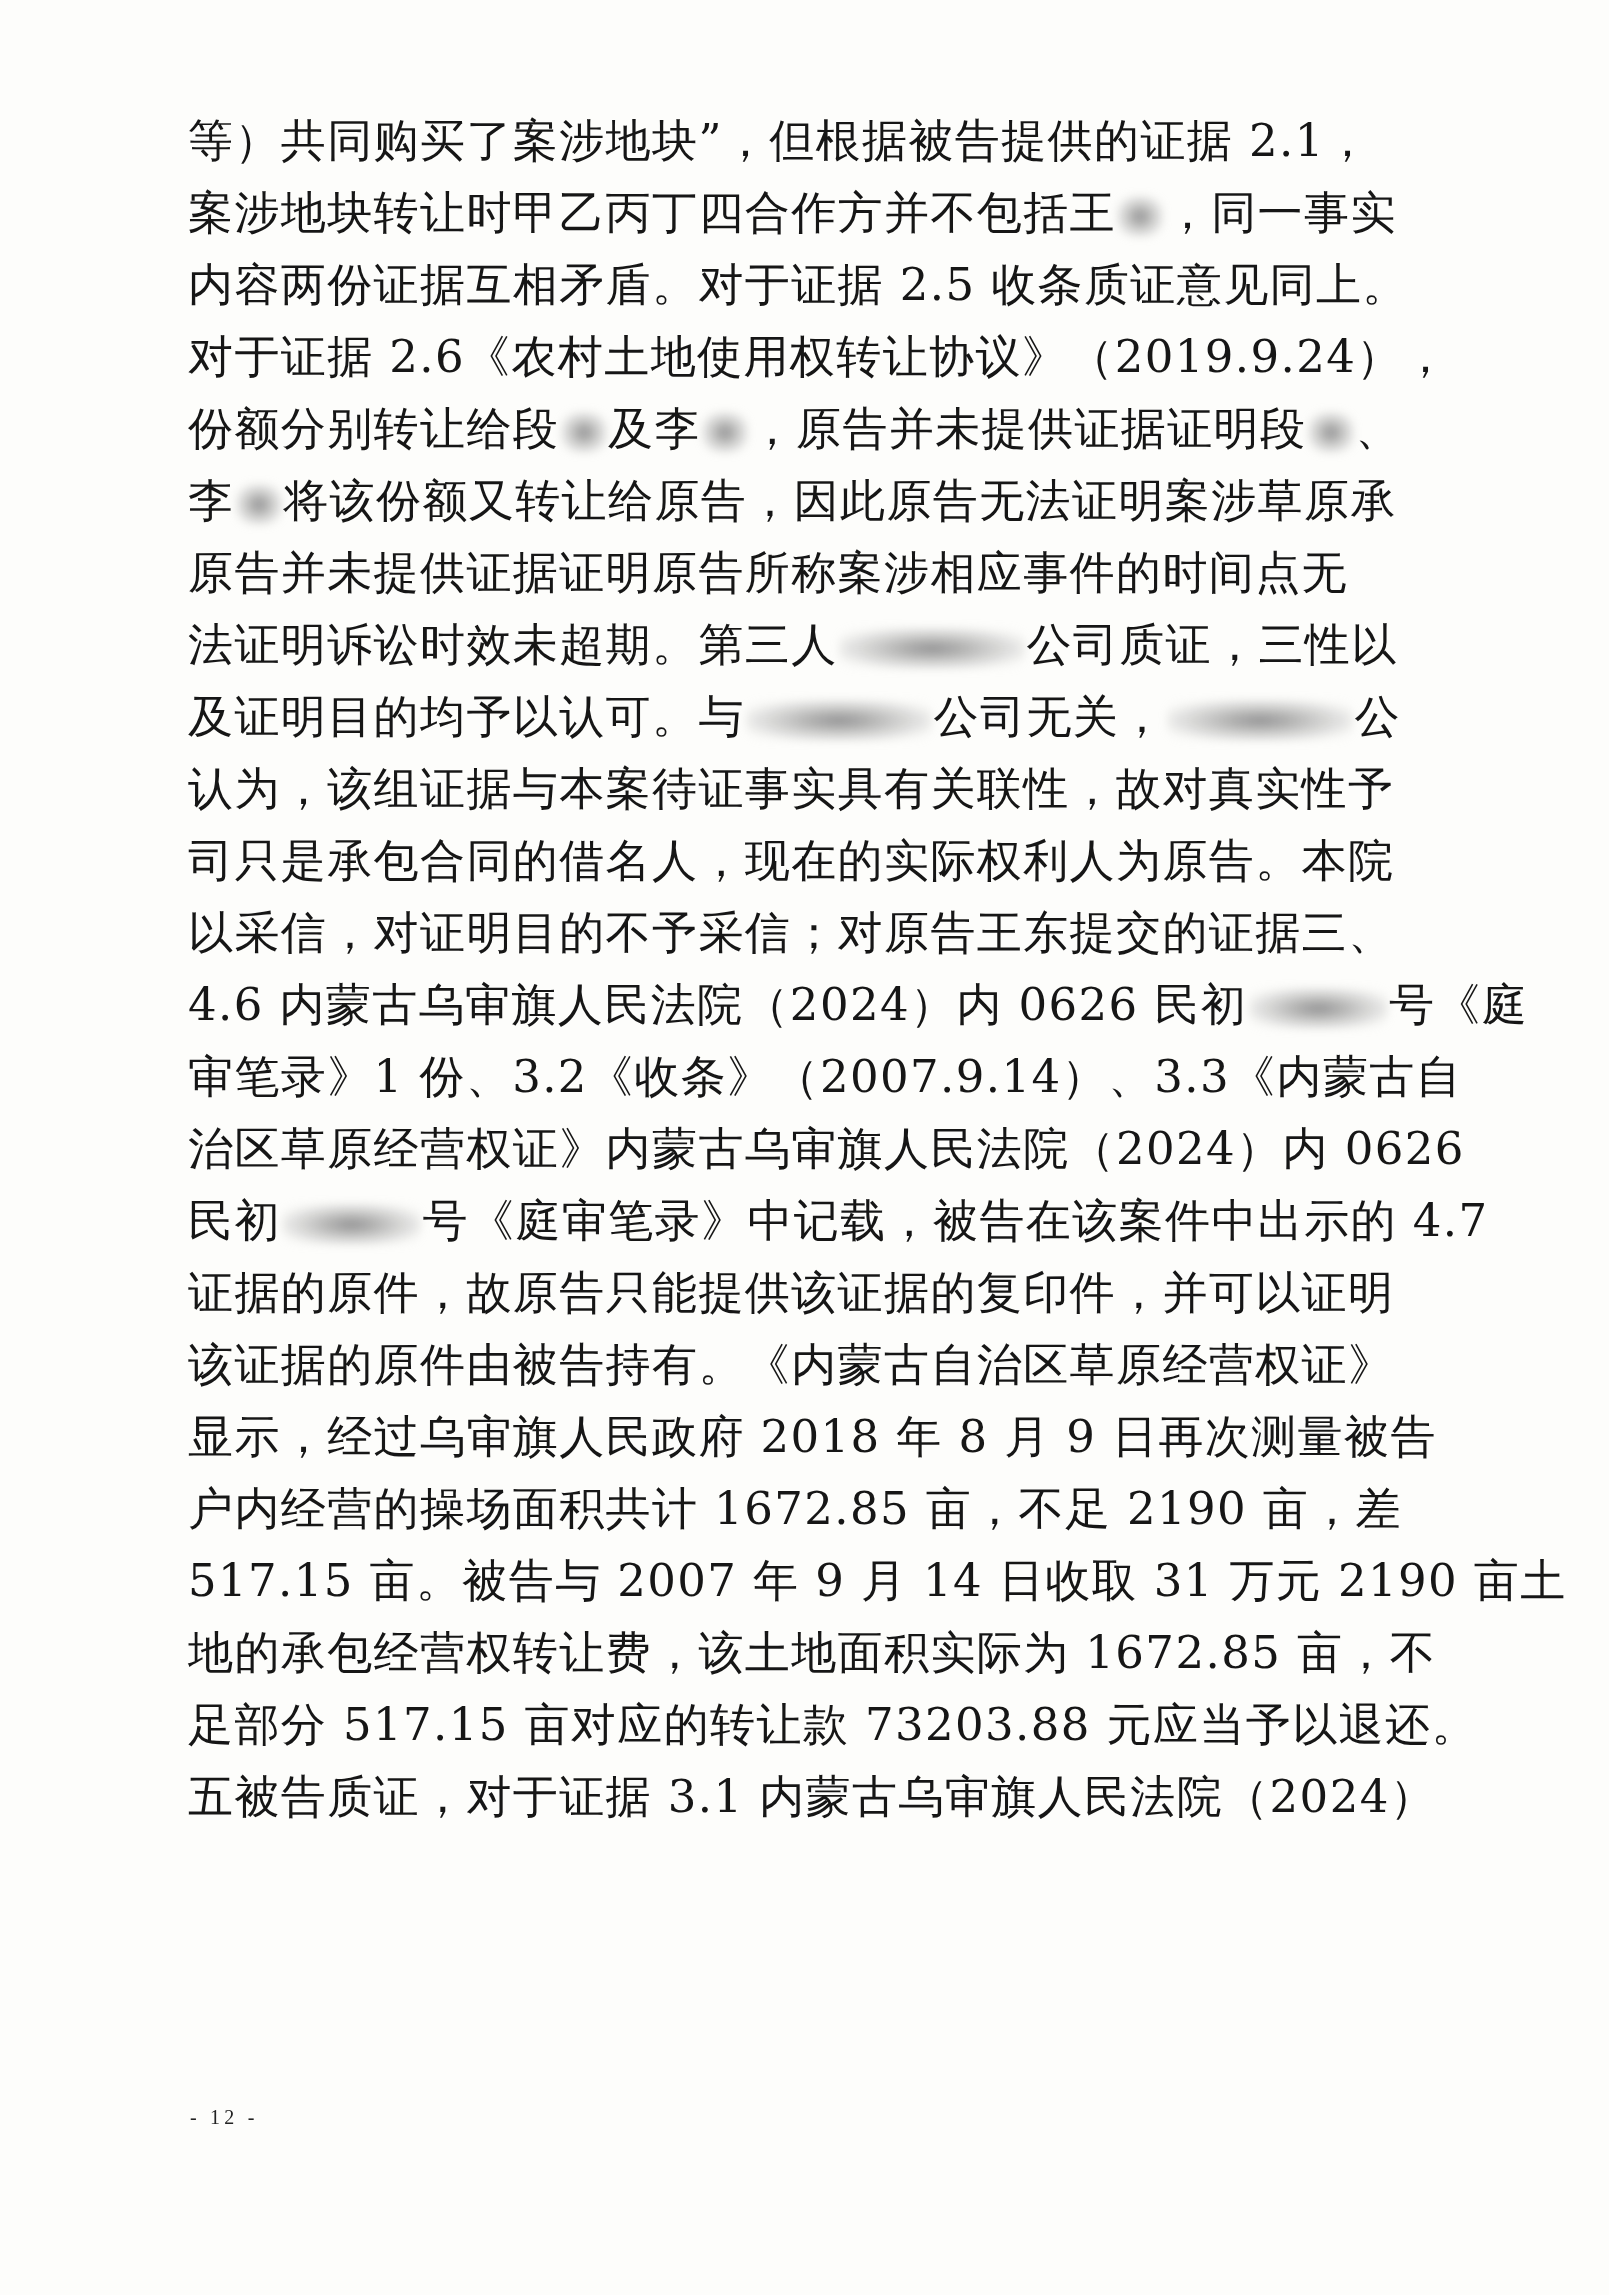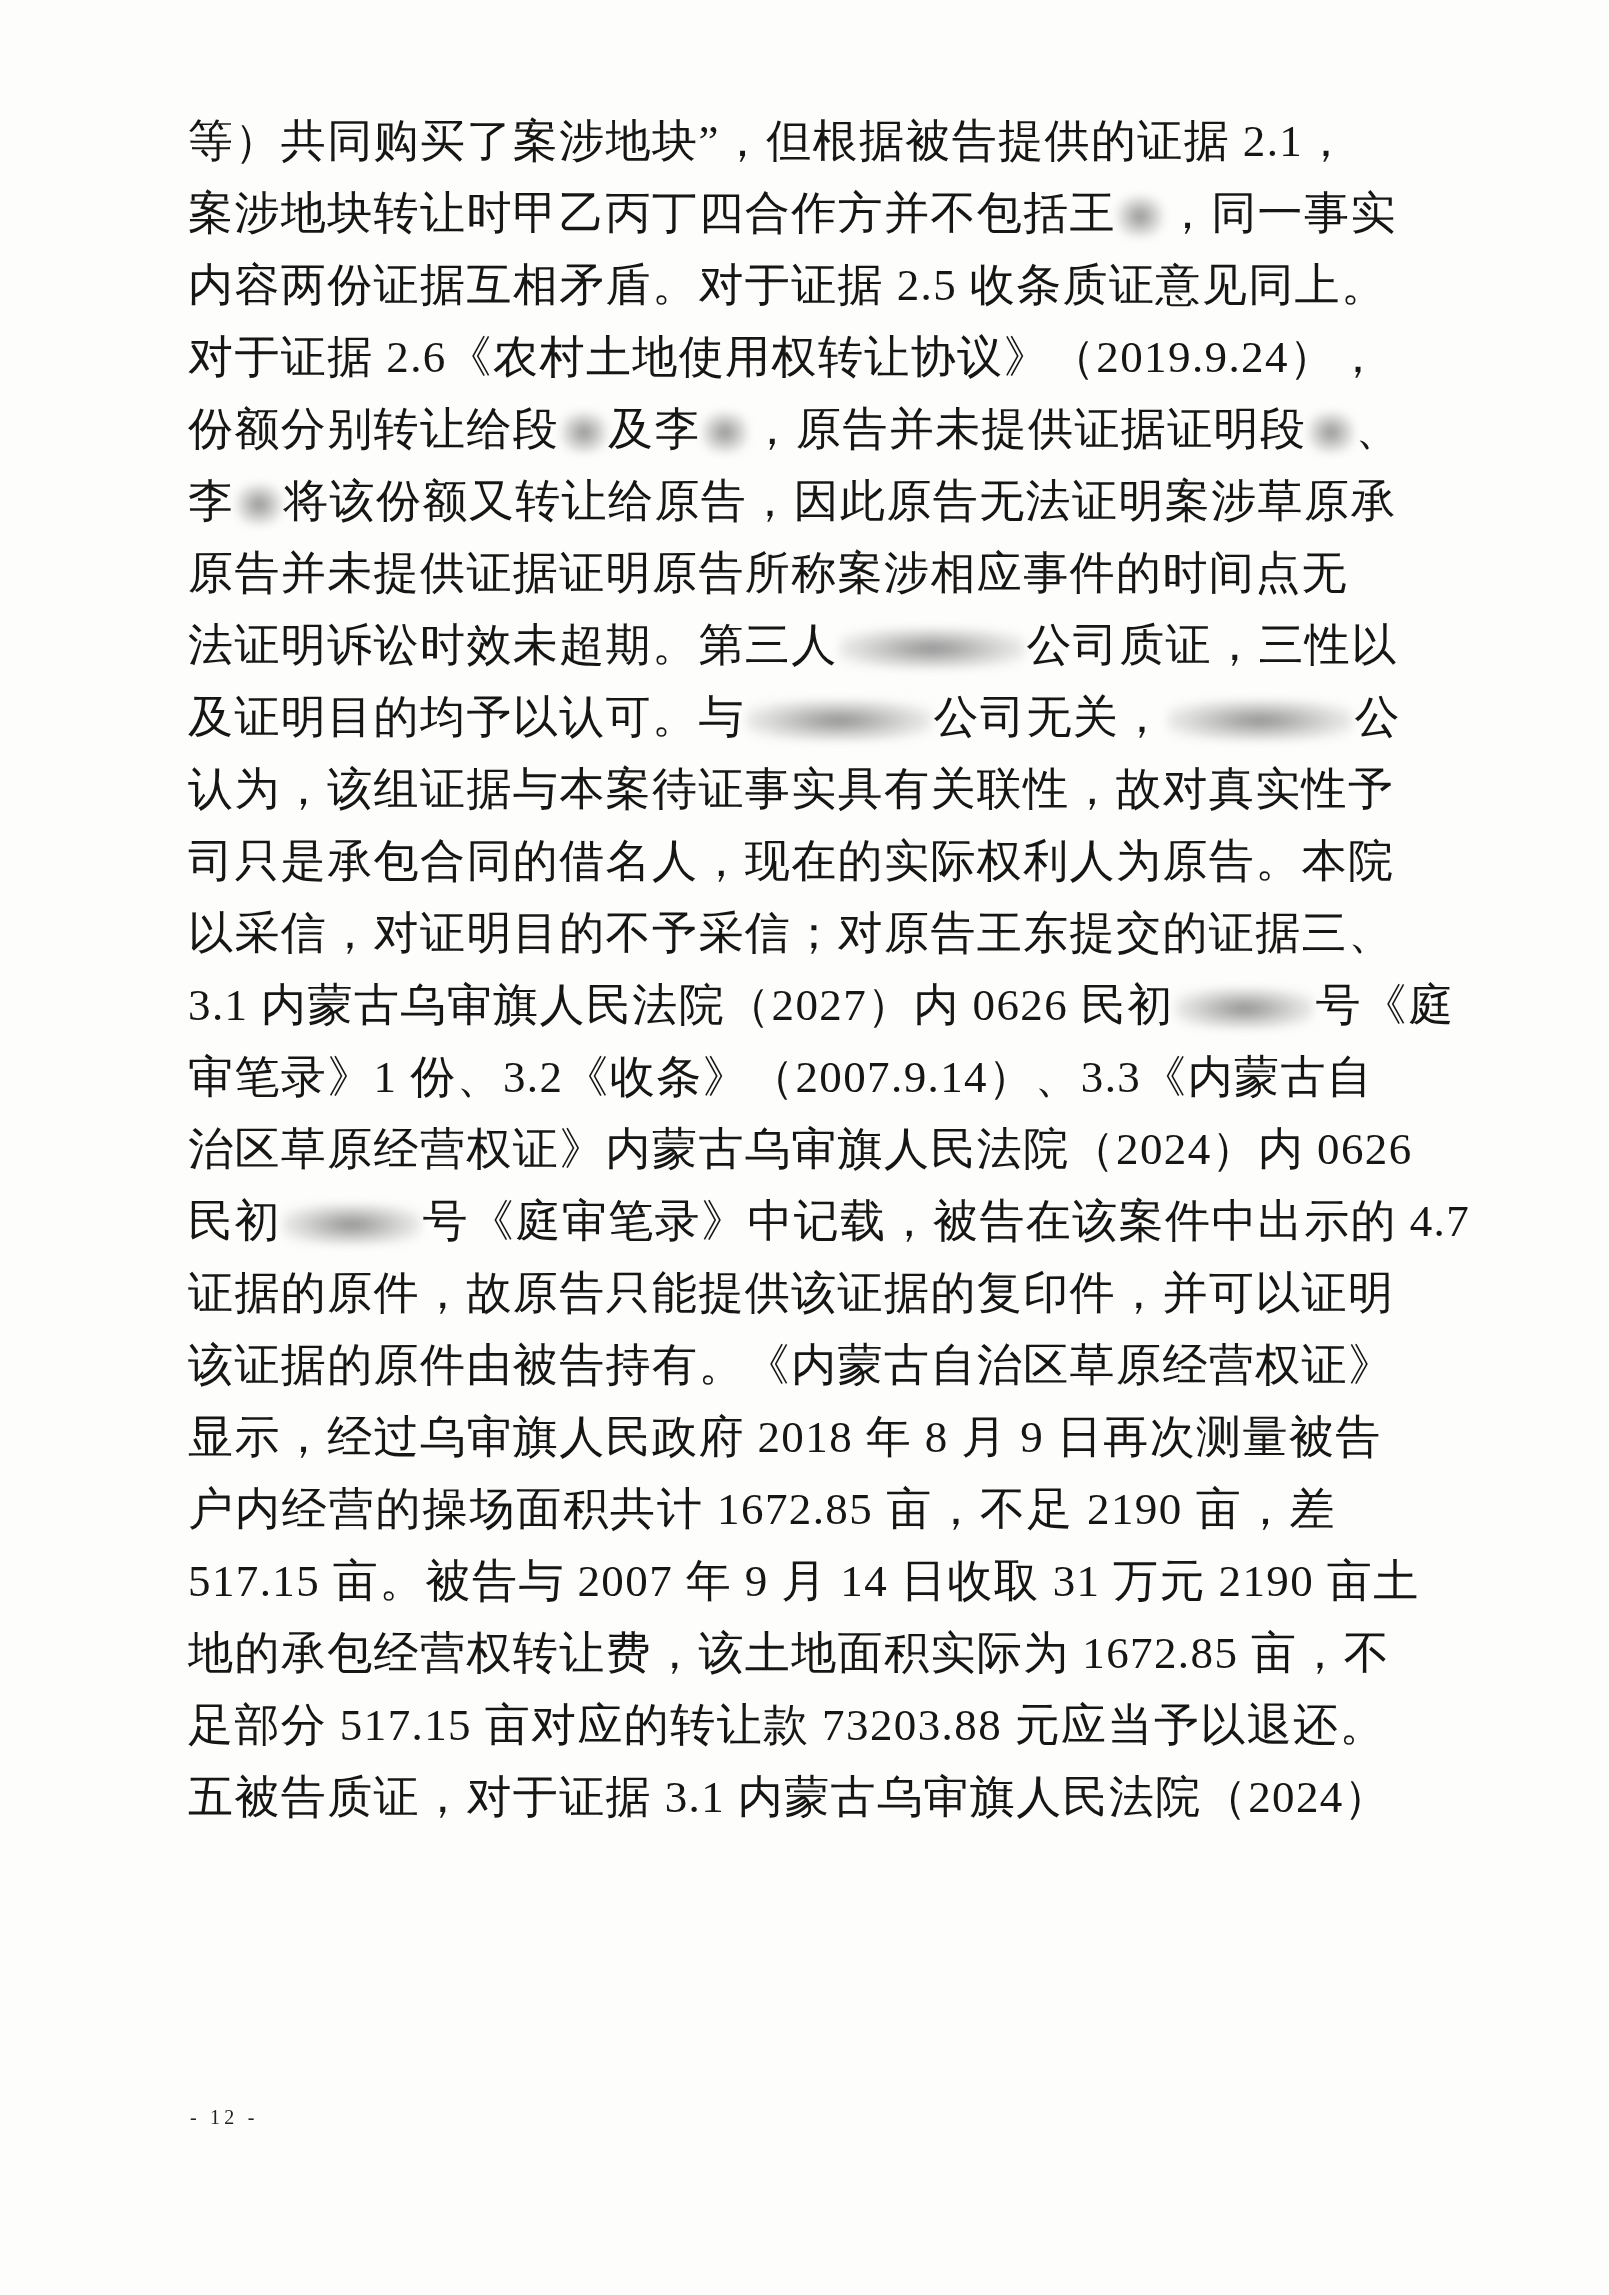--- a/index.html
+++ b/index.html
@@ -37,21 +37,20 @@
     text-align: justify;
     text-align-last: justify;
     text-justify: inter-character;
     letter-spacing: 1.4px;
   }
   .line.last {
     text-align-last: left;
   }
   .seg {
     display: inline;
-    font-family: Liberation Serif, serif;
   }
   .redact {
     display: inline-block;
     height: 41px;
     vertical-align: middle;
     background: radial-gradient(ellipse at center, rgba(110,110,110,0.75) 0%, rgba(150,150,150,0.45) 45%, rgba(200,200,200,0.08) 80%, rgba(253,253,251,0) 100%);
     filter: blur(4.2px);
     border-radius: 14px;
     margin: 0 1.4px;
   }
@@ -75,21 +74,21 @@
       <div class="line"><span class="seg">内容两份证据互相矛盾。对于证据 2.5 收条质证意见同上。</span></div>
       <div class="line"><span class="seg">对于证据 2.6《农村土地使用权转让协议》（2019.9.24），</span></div>
       <div class="line"><span class="seg">份额分别转让给段</span><span class="redact" style="width: 46px;"></span><span class="seg">及李</span><span class="redact" style="width: 46px;"></span><span class="seg">，原告并未提供证据证明段</span><span class="redact" style="width: 46px;"></span><span class="seg">、</span></div>
       <div class="line"><span class="seg">李</span><span class="redact" style="width: 46px;"></span><span class="seg">将该份额又转让给原告，因此原告无法证明案涉草原承</span></div>
       <div class="line"><span class="seg">原告并未提供证据证明原告所称案涉相应事件的时间点无</span></div>
       <div class="line"><span class="seg">法证明诉讼时效未超期。第三人</span><span class="redact" style="width: 186px;"></span><span class="seg">公司质证，三性以</span></div>
       <div class="line"><span class="seg">及证明目的均予以认可。与</span><span class="redact" style="width: 186px;"></span><span class="seg">公司无关，</span><span class="redact" style="width: 186px;"></span><span class="seg">公</span></div>
       <div class="line"><span class="seg">认为，该组证据与本案待证事实具有关联性，故对真实性予</span></div>
       <div class="line"><span class="seg">司只是承包合同的借名人，现在的实际权利人为原告。本院</span></div>
       <div class="line"><span class="seg">以采信，对证明目的不予采信；对原告王东提交的证据三、</span></div>
-      <div class="line"><span class="seg">3.1 内蒙古乌审旗人民法院（2027）内 0626 民初</span><span class="redact" style="width: 139px;"></span><span class="seg">号《庭</span></div>
+      <div class="line"><span class="seg">4.6 内蒙古乌审旗人民法院（2024）内 0626 民初</span><span class="redact" style="width: 139px;"></span><span class="seg">号《庭</span></div>
       <div class="line"><span class="seg">审笔录》1 份、3.2《收条》（2007.9.14）、3.3《内蒙古自</span></div>
       <div class="line"><span class="seg">治区草原经营权证》内蒙古乌审旗人民法院（2024）内 0626</span></div>
       <div class="line"><span class="seg">民初</span><span class="redact" style="width: 139px;"></span><span class="seg">号《庭审笔录》中记载，被告在该案件中出示的 4.7</span></div>
       <div class="line"><span class="seg">证据的原件，故原告只能提供该证据的复印件，并可以证明</span></div>
       <div class="line"><span class="seg">该证据的原件由被告持有。《内蒙古自治区草原经营权证》</span></div>
       <div class="line"><span class="seg">显示，经过乌审旗人民政府 2018 年 8 月 9 日再次测量被告</span></div>
       <div class="line"><span class="seg">户内经营的操场面积共计 1672.85 亩，不足 2190 亩，差</span></div>
       <div class="line"><span class="seg">517.15 亩。被告与 2007 年 9 月 14 日收取 31 万元 2190 亩土</span></div>
       <div class="line"><span class="seg">地的承包经营权转让费，该土地面积实际为 1672.85 亩，不</span></div>
       <div class="line"><span class="seg">足部分 517.15 亩对应的转让款 73203.88 元应当予以退还。</span></div>

